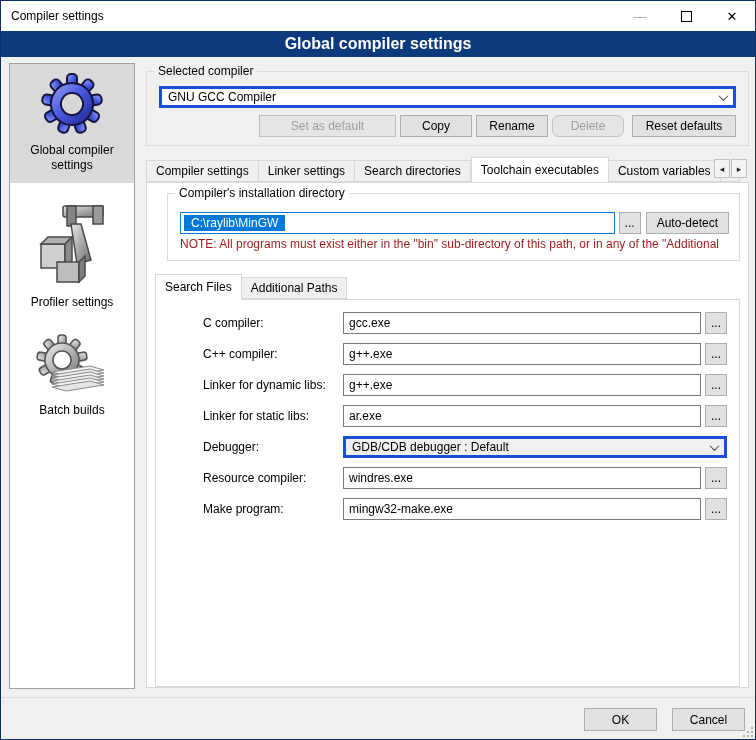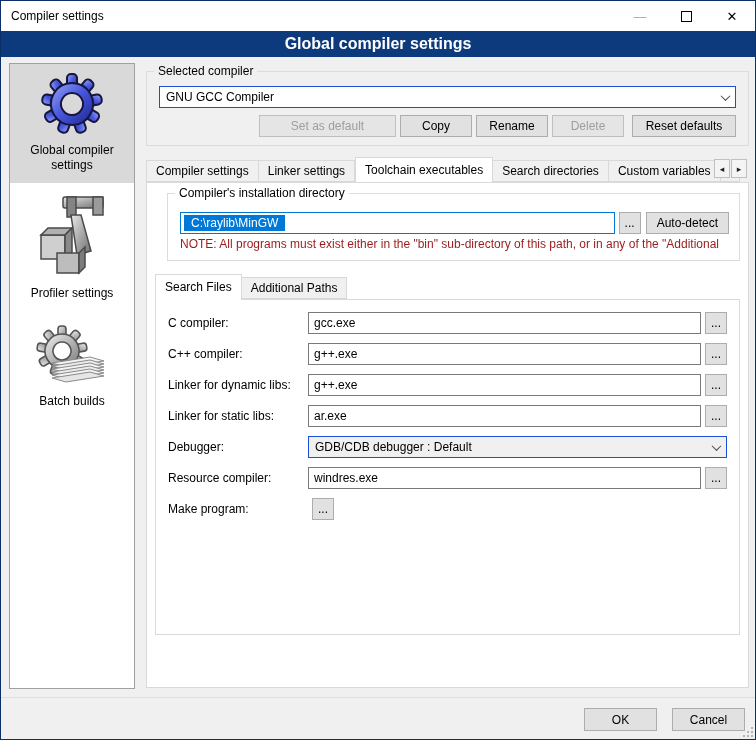--- a/index.html
+++ b/index.html
@@ -27,21 +27,21 @@
   .side-item{width:100%;text-align:center;padding:8px 4px 10px;cursor:default;}
   .side-item.selected{background:#d9d9d9;}
   .side-item .icon{display:block;margin:0 auto;}
   .side-label{margin-top:4px;line-height:15px;}
   
   .content{position:absolute;left:145px;top:2px;width:603px;}
   .groupbox{position:relative;border:1px solid #dcdcdc;margin-top:12px;padding-top:6px;}
   .groupbox>.gb-label{position:absolute;top:-8px;left:7px;background:#f0f0f0;padding:0 4px;}
   .groupbox.on-white>.gb-label{background:#fff;}
   
-  .combo{height:22px;border:1px solid #1d4ed8;background:#fff;display:flex;align-items:center;padding:0 6px;position:relative;}
+  .combo{height:22px;border:3px solid #1d4ed8;background:#fff;display:flex;align-items:center;padding:0 6px;position:relative;}
   .combo .chev{margin-left:auto;width:7px;height:7px;border-right:1.5px solid #464646;border-bottom:1.5px solid #464646;transform:rotate(45deg) translate(-1px,-1px);}
   .combo.gray{background:#f0f0f0;}
   
   .btn{height:22px;background:#e1e1e1;border:1px solid #adadad;display:inline-flex;align-items:center;justify-content:center;
     font-family:"Liberation Sans",sans-serif;font-size:12px;padding:0 10px;}
   .btn.disabled{color:#9e9e9e;border-color:#bfbfbf;background:#e5e5e5;}
   
   .tabstrip{display:flex;align-items:flex-end;margin-top:10px;position:relative;padding-right:36px;overflow:hidden;height:26px;}
   .tab{height:22px;padding:0 9px;line-height:21px;background:#f0f0f0;border:1px solid #d9d9d9;border-left-width:0;white-space:nowrap;}
   .tab:first-child{border-left-width:1px;}
@@ -54,21 +54,21 @@
   
   .inst-row{display:flex;align-items:center;margin:12px 10px 3px 12px;}
   .path-input{flex:1;height:22px;border:1px solid #0078d7;background:#fff;display:flex;align-items:center;padding:0 3px;overflow:hidden;}
   .path-sel{background:#0078d7;color:#fff;padding:1px 7px;white-space:nowrap;}
   .dots-btn{width:22px;height:22px;margin-left:4px;padding:0;}
   .autodetect{margin-left:5px;height:22px;}
   .note{color:#9b1b1b;margin:2px 10px 9px 12px;white-space:nowrap;overflow:hidden;}
   
   .inner-wrap{margin:12px 8px 0 8px;}
   .inner-wrap .tabstrip{margin-top:0;padding-right:0;overflow:visible;}
-  .tabpanel.inner{height:336px;}
+  .tabpanel.inner{height:388px;padding-left:35px;}
   
   .frow{display:flex;align-items:center;margin:0 12px 9px 12px;}
   .frow:first-child{margin-top:12px;}
   .frow .flabel{width:140px;flex:0 0 140px;}
   .txtinput{flex:1;height:22px;border:1px solid #7a7a7a;background:#fff;font-family:"Liberation Sans",sans-serif;
     font-size:12px;padding:0 5px;outline:none;}
   .frow .combo{flex:1;}
   
   .footer{position:absolute;left:0;right:0;bottom:0;height:42px;background:#f0f0f0;border-top:1px solid #dfdfdf;}
   .footer .btn{position:absolute;top:10px;width:73px;height:23px;}
@@ -130,21 +130,21 @@
                 <rect x="27" y="2" width="10" height="18" rx="4" transform="rotate(280 32 32)"></rect>
                 <rect x="27" y="2" width="10" height="18" rx="4" transform="rotate(320 32 32)"></rect>
               </g>
               <path fill-rule="evenodd" d="M 32 11 A 21 21 0 1 0 32.001 11 Z M 32 21 A 11 11 0 1 1 31.999 21 Z"></path>
             </g>
           </svg>
         </span>
         <div class="side-label">Global compiler settings</div>
       </div>
 
-      <div class="side-item" style="padding-top:12px;">
+      <div class="side-item" style="padding-top:21px;">
         <span class="icon">
           <svg width="78" height="84" viewBox="0 0 78 84">
             <defs>
               <linearGradient id="ggray" x1="0" y1="0" x2="1" y2="1">
                 <stop offset="0" stop-color="#e9e9e9"></stop>
                   <stop offset="0.5" stop-color="#a9a9a9"></stop>
                   <stop offset="1" stop-color="#6e6e6e"></stop>
               </linearGradient>
             </defs>
             <g stroke="#4a4a4a" stroke-width="1.5">
@@ -206,30 +206,30 @@
       <div class="groupbox" style="padding-bottom:8px;">
         <span class="gb-label">Selected compiler</span>
         <div class="combo" style="margin:8px 12px 0 12px;">
           <span>GNU GCC Compiler</span>
           <span class="chev"></span>
         </div>
         <div style="display:flex;margin:7px 12px 0 112px;gap:4px;">
           <button class="btn disabled" style="width:137px;">Set as default</button>
           <button class="btn" style="width:72px;">Copy</button>
           <button class="btn" style="width:72px;">Rename</button>
-          <button class="btn disabled" style="width:72px;">Delete</button>
+          <button class="btn disabled" style="width:72px;border-radius:7px;">Delete</button>
           <button class="btn" style="width:104px;margin-left:auto;">Reset defaults</button>
         </div>
       </div>
 
       <div class="tabstrip">
         <div class="tab">Compiler settings</div>
         <div class="tab">Linker settings</div>
+        <div class="tab">Search directories</div>
         <div class="tab active">Toolchain executables</div>
-        <div class="tab">Search directories</div>
         <div class="tab">Custom variables</div>
         <div class="tab clip">Builc</div>
         <div class="tab-arrows">
           <div class="arrow-btn">
               <span>◂</span>
             </div>
           <div class="arrow-btn">
               <span>▸</span>
             </div>
         </div>
@@ -289,20 +289,21 @@
             </div>
 
             <div class="frow">
               <span class="flabel">Resource compiler:</span>
               <input class="txtinput" readonly="" value="windres.exe" style="">
               <button class="btn dots-btn">...</button>
             </div>
 
             <div class="frow">
               <span class="flabel">Make program:</span>
+              <input class="txtinput" readonly="" value="mingw32-make.exe" style="">
               <button class="btn dots-btn">...</button>
             </div>
 
           </div>
         </div>
 
       </div>
     </div>
   </div>
 

